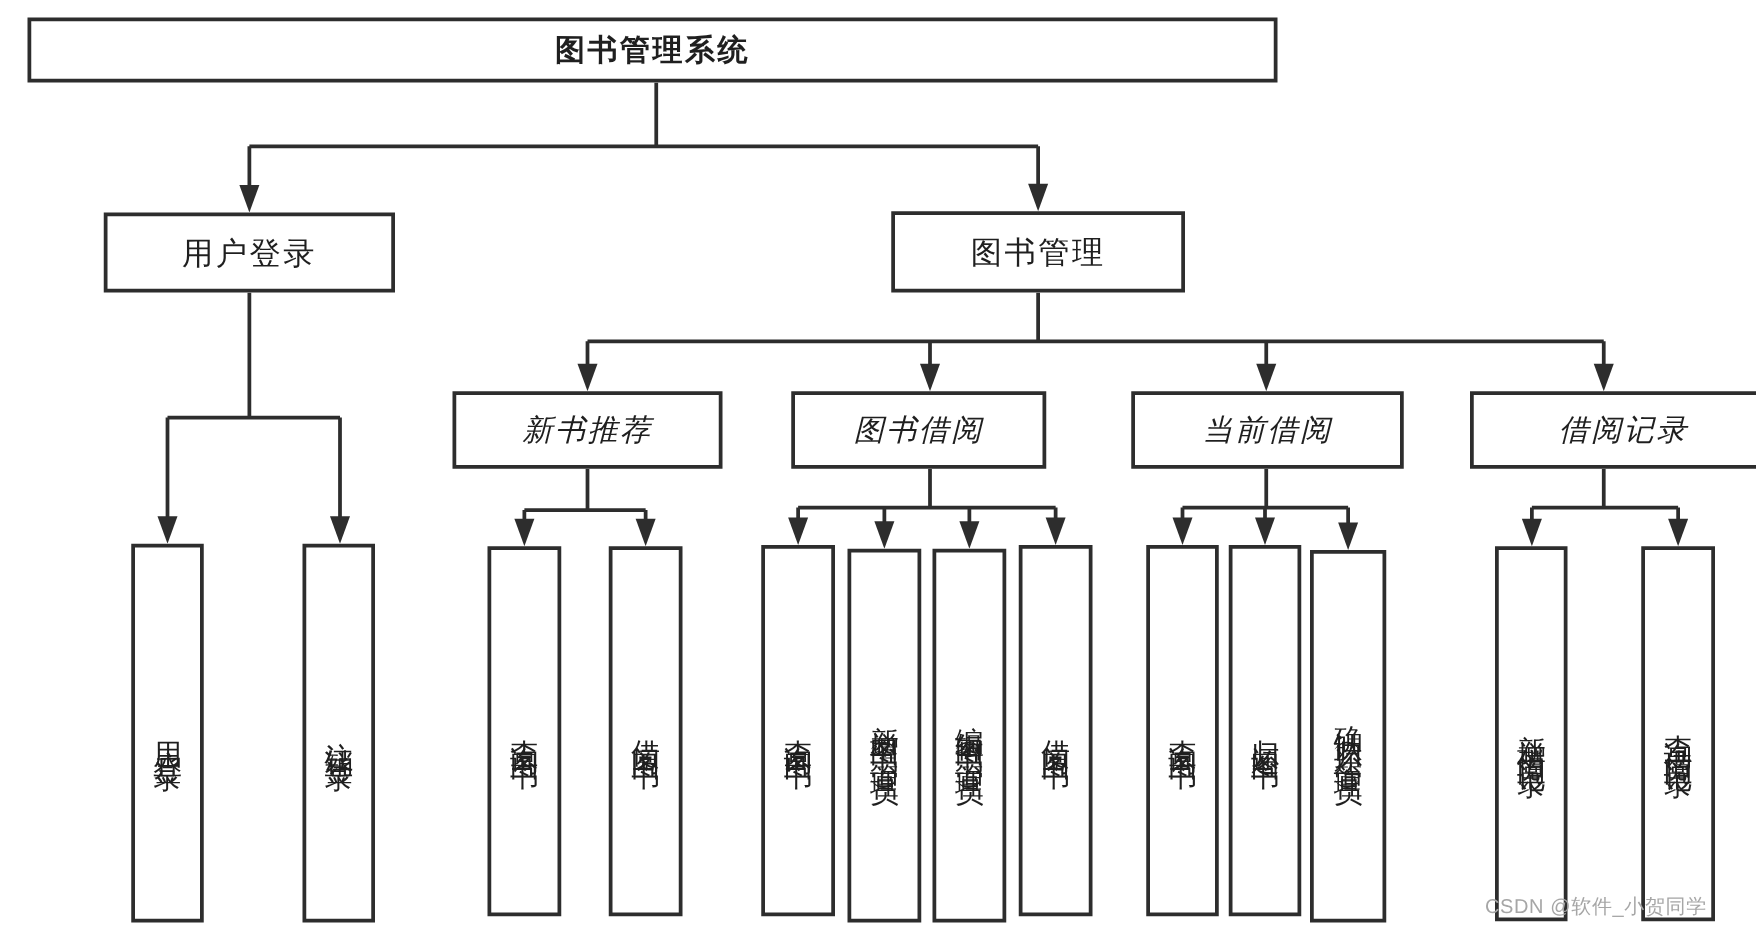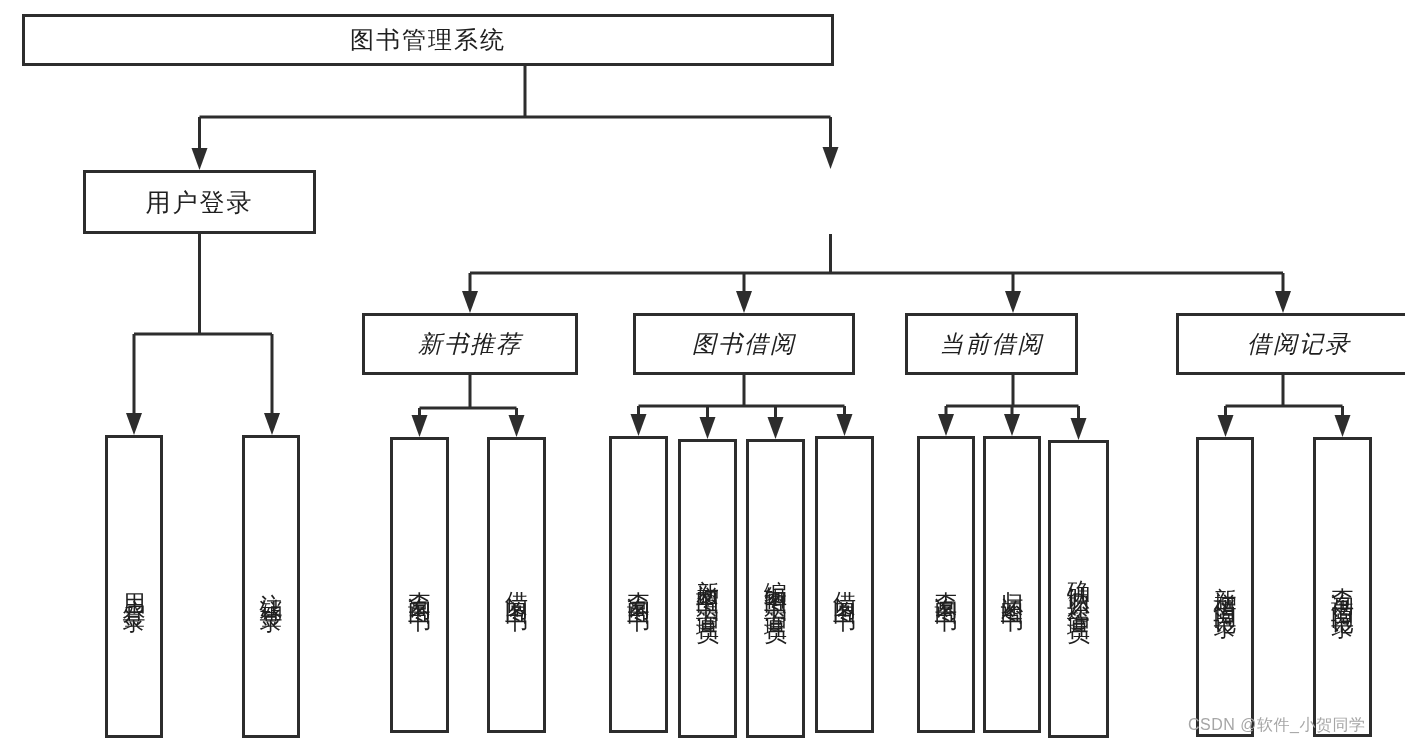--- a/index.html
+++ b/index.html
@@ -99,27 +99,28 @@
 
       <polygon points="938,414 954,414 946,436"></polygon>
       <polygon points="1004,414 1020,414 1012,436"></polygon>
       <polygon points="1070.5,418 1086.5,418 1078.5,440"></polygon>
 
       <polygon points="1217.5,415 1233.5,415 1225.5,437"></polygon>
       <polygon points="1334.5,415 1350.5,415 1342.5,437"></polygon>
     </g>
   </svg>
 
-  <div class="node lvl1" style="left:22px; top:14px; width:812px; height:52px;">图书管理系统</div>
+  <div class="node lvl1" style="left:22px; top:14px; width:1000px; height:52px;font-weight:bold;">图书管理系统</div>
 
   <div class="node lvl2" style="left:83px; top:170px; width:233px; height:64px;">用户登录</div>
+  <div class="node lvl2" style="left:713px; top:169px; width:235px; height:65px;">图书管理</div>
 
   <div class="node lvl3" style="left:362px; top:313px; width:216px; height:62px;">新书推荐</div>
-  <div class="node lvl3" style="left:633px; top:313px; width:222px; height:62px;">图书借阅</div>
-  <div class="node lvl3" style="left:905px; top:313px; width:173px; height:62px;">当前借阅</div>
+  <div class="node lvl3" style="left:633px; top:313px; width:204px; height:62px;">图书借阅</div>
+  <div class="node lvl3" style="left:905px; top:313px; width:218px; height:62px;">当前借阅</div>
   <div class="node lvl3" style="left:1176px; top:313px; width:246px; height:62px;">借阅记录</div>
 
   <div class="node leaf" style="left:105px; top:435px; width:58px; height:303px;">
     <span>用户登录</span>
   </div>
   <div class="node leaf" style="left:242px; top:435px; width:58px; height:303px;">
     <span>注销登录</span>
   </div>
 
   <div class="node leaf" style="left:390px; top:437px; width:59px; height:296px;">

